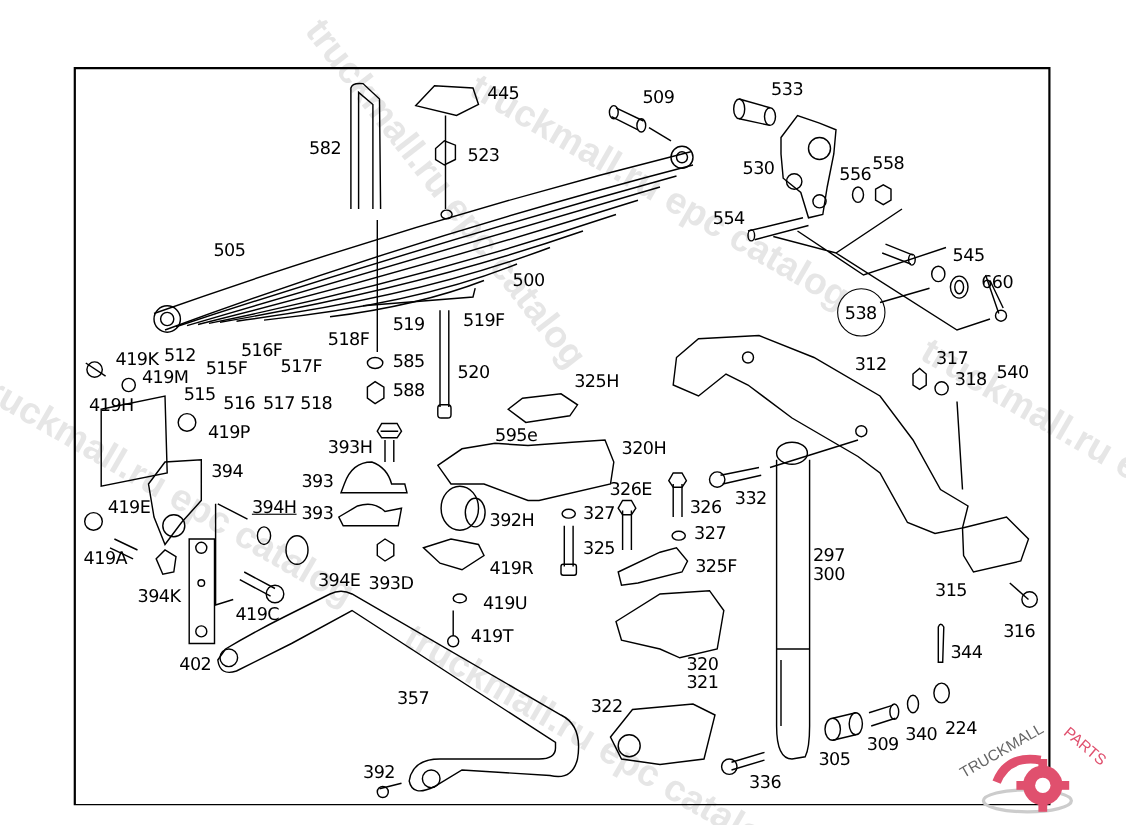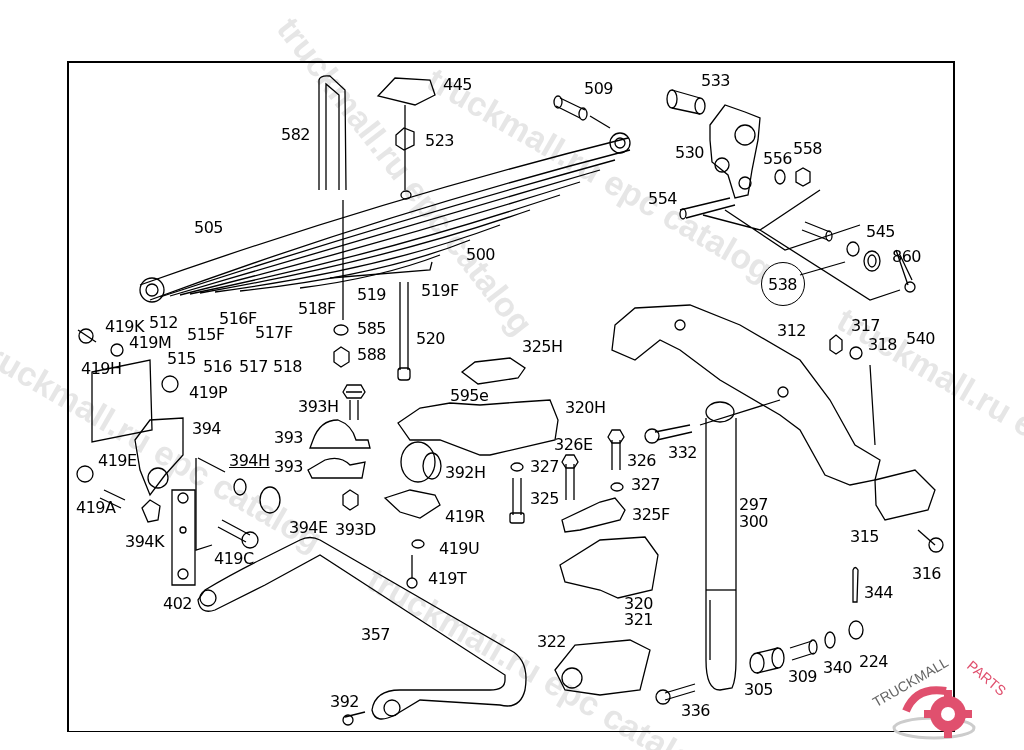--- a/index.html
+++ b/index.html
@@ -181,21 +181,21 @@
 <div class="lbl" style="left:701px;top:73px;">533</div>
 <div class="lbl" style="left:281px;top:127px;">582</div>
 <div class="lbl" style="left:425px;top:133px;">523</div>
 <div class="lbl" style="left:675px;top:145px;">530</div>
 <div class="lbl" style="left:763px;top:151px;">556</div>
 <div class="lbl" style="left:793px;top:141px;">558</div>
 <div class="lbl" style="left:648px;top:191px;">554</div>
 <div class="lbl" style="left:194px;top:220px;">505</div>
 <div class="lbl" style="left:466px;top:247px;">500</div>
 <div class="lbl" style="left:866px;top:224px;">545</div>
-<div class="lbl" style="left:892px;top:249px;">860</div>
+<div class="lbl" style="left:892px;top:249px;">660</div>
 <div class="lbl" style="left:768px;top:277px;">538</div>
 <div class="lbl" style="left:906px;top:321px;margin-top:10px;">540</div>
 <div class="lbl" style="left:357px;top:287px;">519</div>
 <div class="lbl" style="left:421px;top:283px;">519F</div>
 <div class="lbl" style="left:298px;top:301px;">518F</div>
 <div class="lbl" style="left:149px;top:315px;text-align:center;">512</div>
 <div class="lbl" style="left:187px;top:327px;">515F</div>
 <div class="lbl" style="left:219px;top:311px;">516F</div>
 <div class="lbl" style="left:255px;top:325px;">517F</div>
 <div class="lbl" style="left:167px;top:351px;">515</div>

